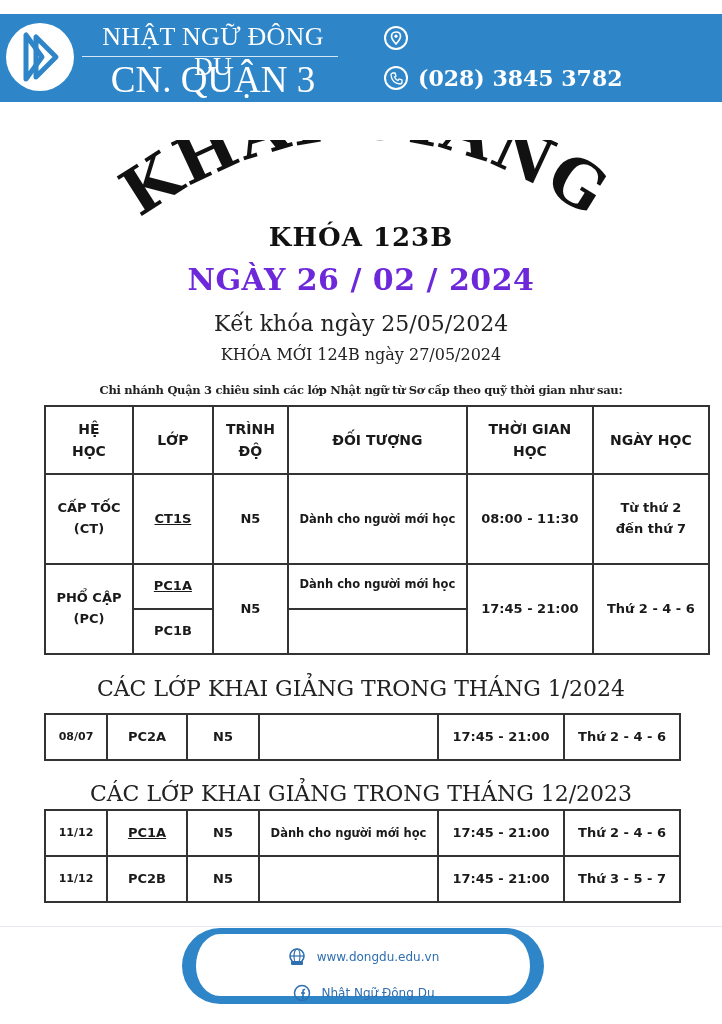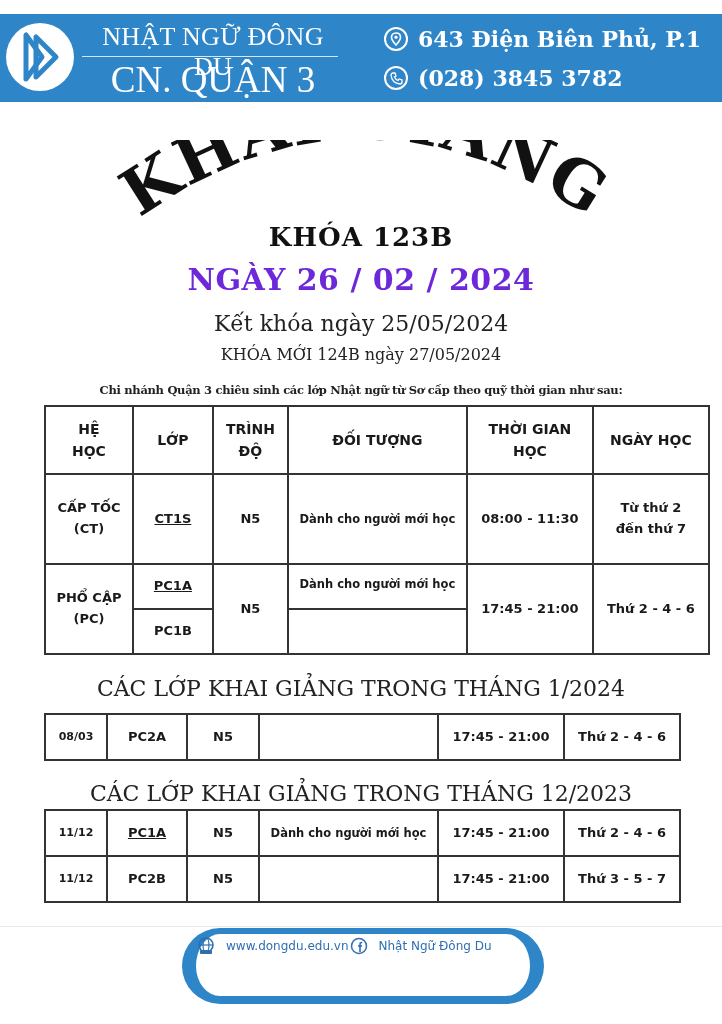--- a/index.html
+++ b/index.html
@@ -37,21 +37,21 @@
   .t1 { top: 405px; }
   .t2 { top: 713px; }
   .t3 { top: 809px; }
 
   .section-title { position: absolute; left: 0; width: 722px; text-align: center; font-family: "DejaVu Serif", serif; font-size: 22px; color: #222; }
   .s1 { top: 676px; }
   .s2 { top: 781px; }
 
   .footer-divider { position: absolute; left: 0; top: 926px; width: 722px; height: 1px; background: #e6e9ee; }
   .footer-pill { position: absolute; left: 182px; top: 928px; width: 362px; height: 76px; border-radius: 38px; border: 14px solid #2e86c9; background: #ffffff; border-top-width: 6px; border-bottom-width: 8px; }
-  .footer-inner { position: absolute; left: 0; top: 0; width: 100%; display: flex; flex-direction: row; align-items: center; }
+  .footer-inner { position: absolute; left: 0; top: 11px; width: 100%; display: flex; flex-direction: column; align-items: center; gap: 12px; }
   .footer-line { display: flex; align-items: center; font-family: "DejaVu Sans", sans-serif; font-size: 12px; color: #2e6fb0; height: 24px; }
   .footer-icon { width: 20px; height: 20px; margin-right: 10px; display: inline-flex; align-items: center; justify-content: center; color: #2e6fb0; }
 </style>
 </head>
 <body>
 
 <div class="header-bar">
   <div class="logo-circle">
     <svg width="68" height="68" viewBox="0 0 68 68">
       <polygon points="20,12 20,56 36,34" fill="none" stroke="#2e86c9" stroke-width="5" stroke-linejoin="round"></polygon>
@@ -62,21 +62,20 @@
   <div class="brand-line"></div>
   <div class="brand-branch">CN. QUẬN 3</div>
 
   <div class="contact-row r1">
     <span class="contact-icon">
       <svg width="12" height="14" viewBox="0 0 12 14">
           <path d="M6 1 C3 1 1.5 3 1.5 5.2 C1.5 8 6 13 6 13 C6 13 10.5 8 10.5 5.2 C10.5 3 9 1 6 1 Z" fill="none" stroke="#fff" stroke-width="1.6"></path>
           <circle cx="6" cy="5.2" r="1.6" fill="#fff"></circle>
         </svg>
     </span>
-    <span>643 Điện Biên Phủ, P.1</span>
   </div>
   <div class="contact-row r2">
     <span class="contact-icon">
       <svg width="13" height="13" viewBox="0 0 13 13">
           <path d="M3 1 L5 1 L6 4 L4.5 5 C5.3 6.8 6.3 7.8 8 8.5 L9 7 L12 8 L12 10 C12 11 11 12 10 12 C5 11.5 1.5 8 1 3 C1 2 2 1 3 1 Z" fill="none" stroke="#fff" stroke-width="1.3"></path>
         </svg>
     </span>
     <span>(028) 3845 3782</span>
   </div>
 </div>
@@ -143,21 +142,21 @@
   <colgroup>
       <col class="col1">
       <col class="col2">
       <col class="col3">
       <col class="col4">
       <col class="col5">
       <col class="col6">
     </colgroup>
   <tbody>
       <tr style="height:46px">
-    <td class="small">08/03</td>
+    <td class="small">08/07</td>
     <td>PC2A</td>
     <td>N5</td>
     <td class="target"></td>
     <td>17:45 - 21:00</td>
     <td>Thứ 2 - 4 - 6</td>
   </tr>
 </tbody>
   </table>
 
 <div class="section-title s2">CÁC LỚP KHAI GIẢNG TRONG THÁNG 12/2023</div>

